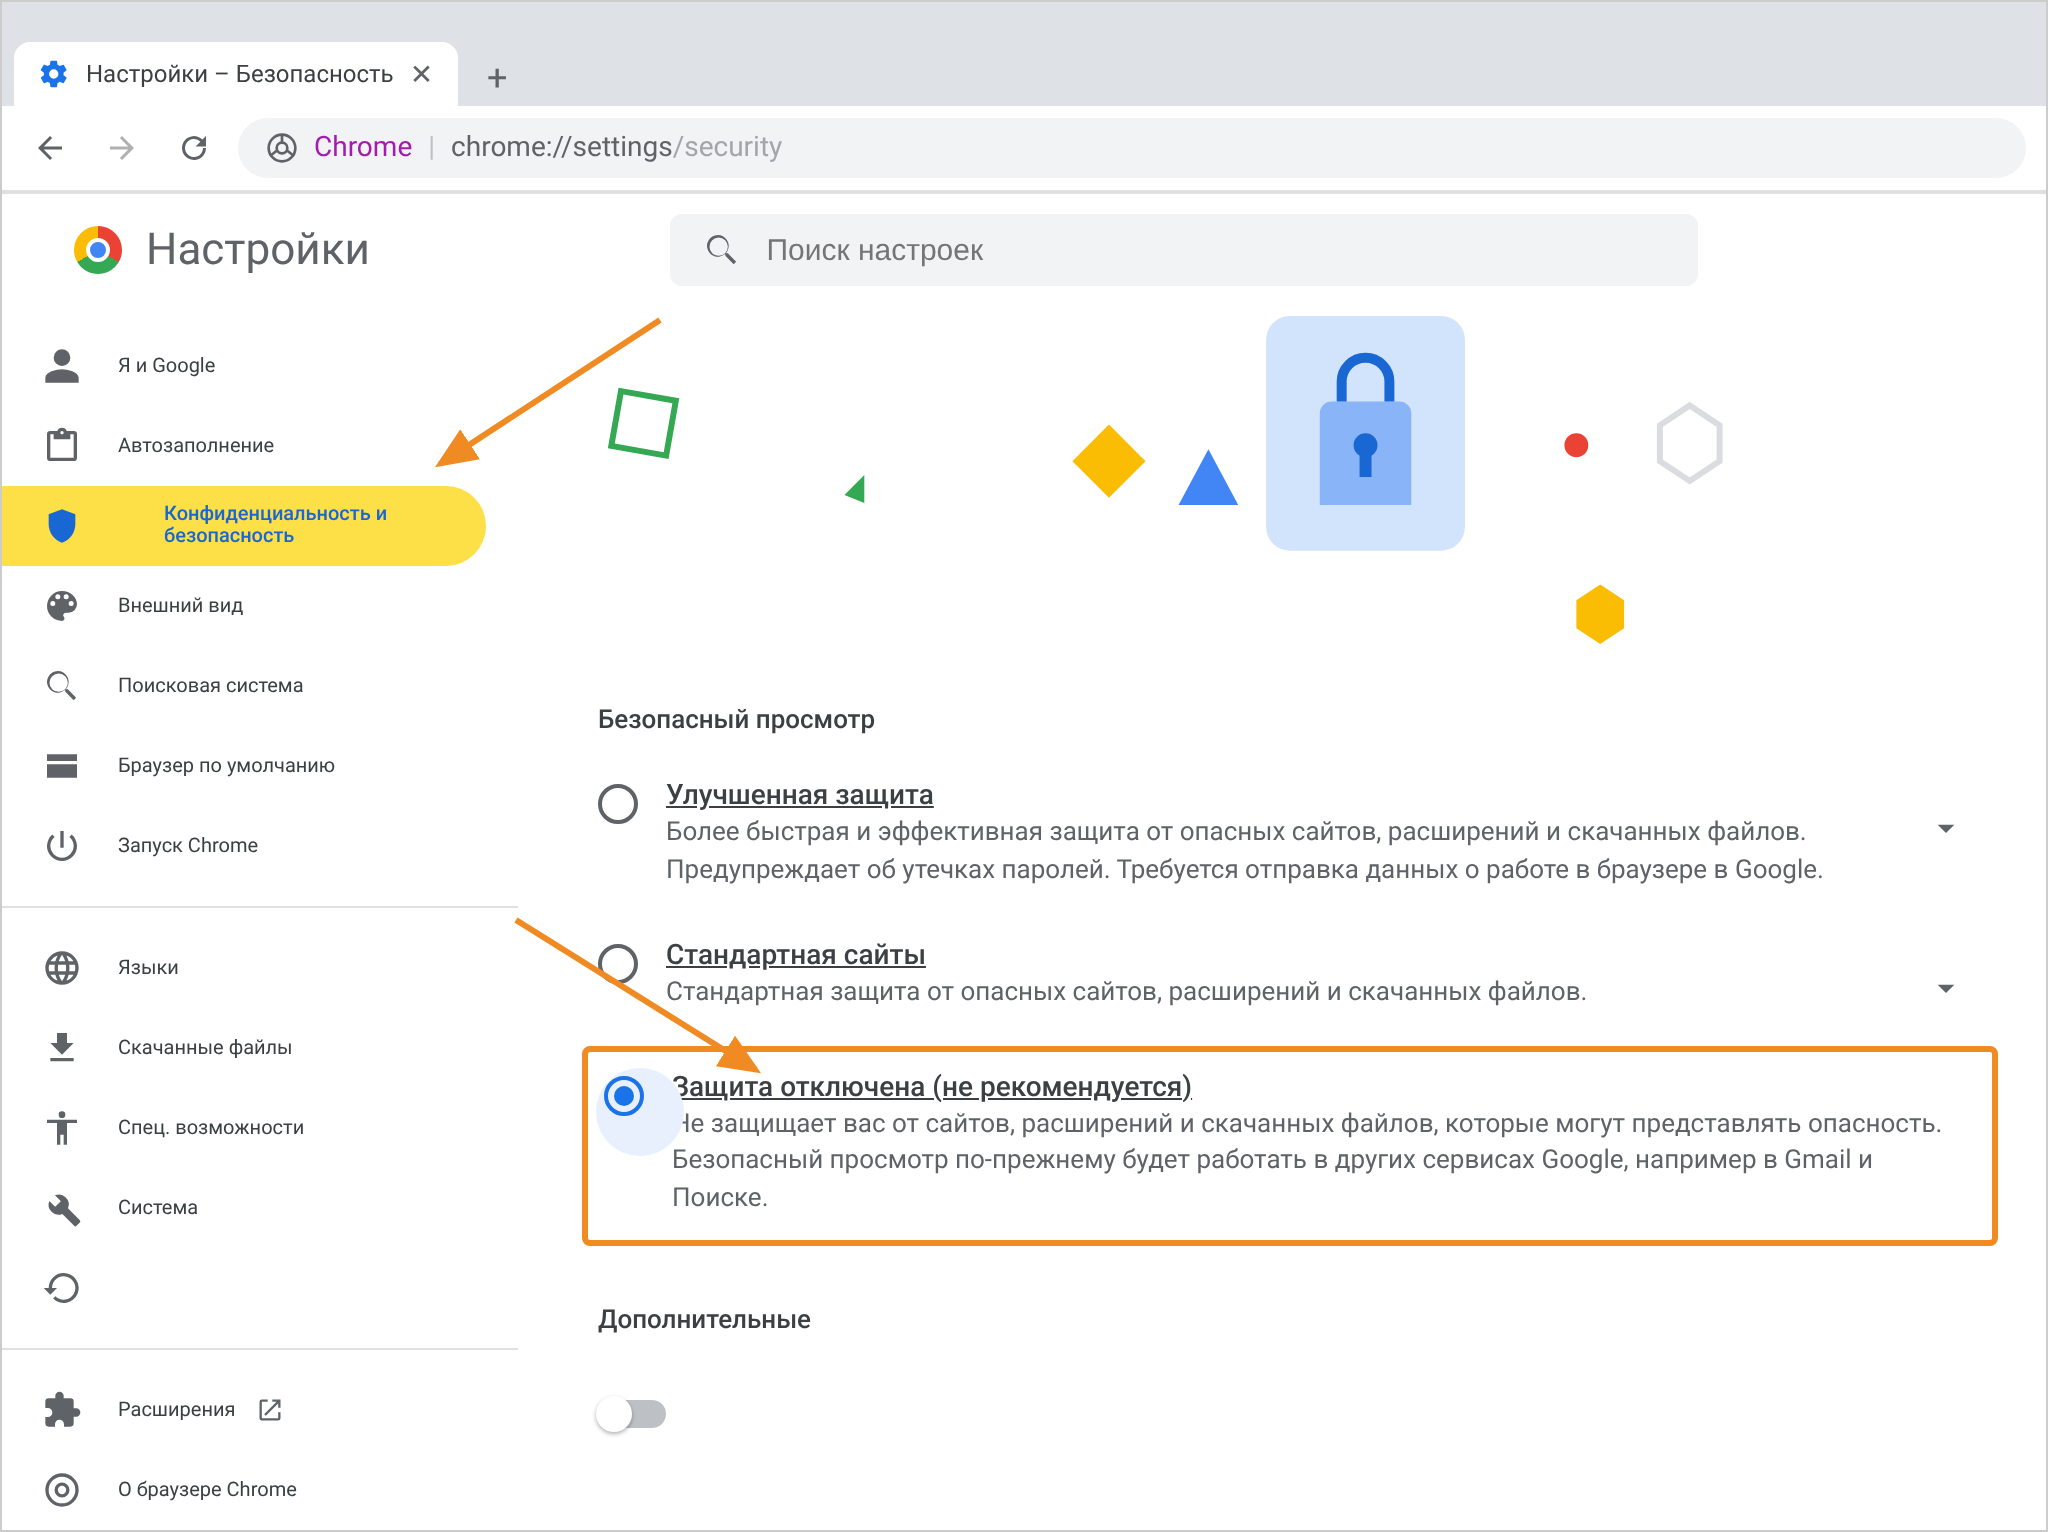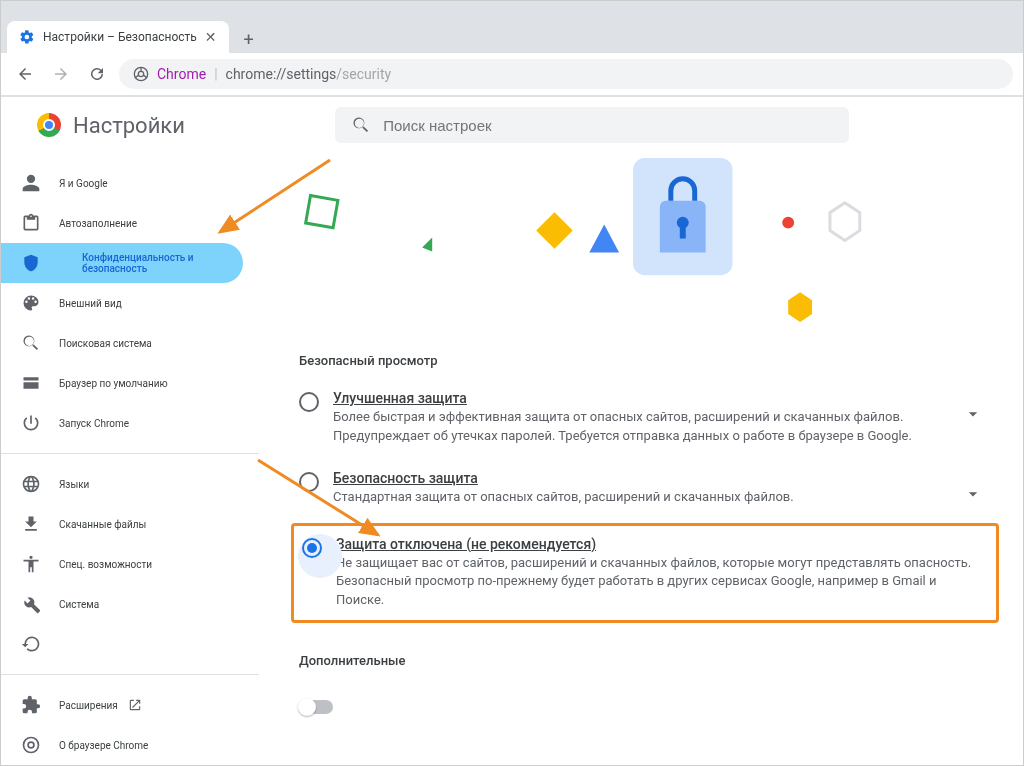--- a/index.html
+++ b/index.html
@@ -34,21 +34,21 @@
   .search-wrap { flex: 1; display:flex; justify-content:center; }
   .search-box { width: 620px; max-width: 65%; display: flex; align-items: center; gap: 12px; background: #f1f3f4; border-radius: 6px; height: 36px; padding: 0 16px; }
   .search-box input { border: none; background: transparent; outline: none; font-size: 15px; color: #5f6368; flex: 1; }
 
   .settings-body { flex: 1; display: flex; overflow:hidden; }
 
   
   .sidebar { width: 258px; padding: 10px 0; overflow-y:auto; }
   .side-item { display: flex; align-items: center; gap: 18px; padding: 9px 20px; font-size: 10px; color: #3c4043; cursor: pointer; border-radius: 0 20px 20px 0; margin-right: 16px; min-height:40px; }
   .side-item .icn { width: 20px; height: 20px; color: #5f6368; display: flex; align-items: center; justify-content: center; flex-shrink:0; }
-  .side-item.active { background: #7dd3fc; color: #1967d2; font-weight: 500; gap: 41px; }
+  .side-item.active { background: #fde047; color: #1967d2; font-weight: 500; gap: 41px; }
   .side-item.active .icn { color: #1967d2; }
   .side-divider { height: 1px; background: #e0e0e0; margin: 10px 0 10px 0; }
   .ext-arrow { width:14px; height:14px; margin-left:-8px; color:#5f6368; }
 
   
   .main { flex: 1; background: #fff; overflow-y:auto; border-left:0; }
   .hero { height: 180px; position: relative; background: #fff; display:flex; align-items:center; justify-content:center; border-bottom:1px solid transparent; }
   .hero svg { width: 100%; height: 100%; }
 
   .card { margin: 0 24px 0 32px; }
@@ -288,21 +288,21 @@
             <div class="opt-desc">Более быстрая и эффективная защита от опасных сайтов, расширений и скачанных файлов. Предупреждает об утечках паролей. Требуется отправка данных о работе в браузере в Google.</div>
           </div>
           <svg class="chev" width="20" height="20" viewBox="0 0 24 24">
               <path fill="currentColor" d="M7 10l5 5 5-5z"></path>
             </svg>
         </div>
 
         <div class="option">
           <div class="radio"></div>
           <div class="opt-text">
-            <div class="opt-title">Безопасность защита</div>
+            <div class="opt-title">Стандартная сайты</div>
             <div class="opt-desc">Стандартная защита от опасных сайтов, расширений и скачанных файлов.</div>
           </div>
           <svg class="chev" width="20" height="20" viewBox="0 0 24 24">
               <path fill="currentColor" d="M7 10l5 5 5-5z"></path>
             </svg>
         </div>
 
         <div class="highlight-box">
           <div class="option">
             <div class="radio-wrap">

